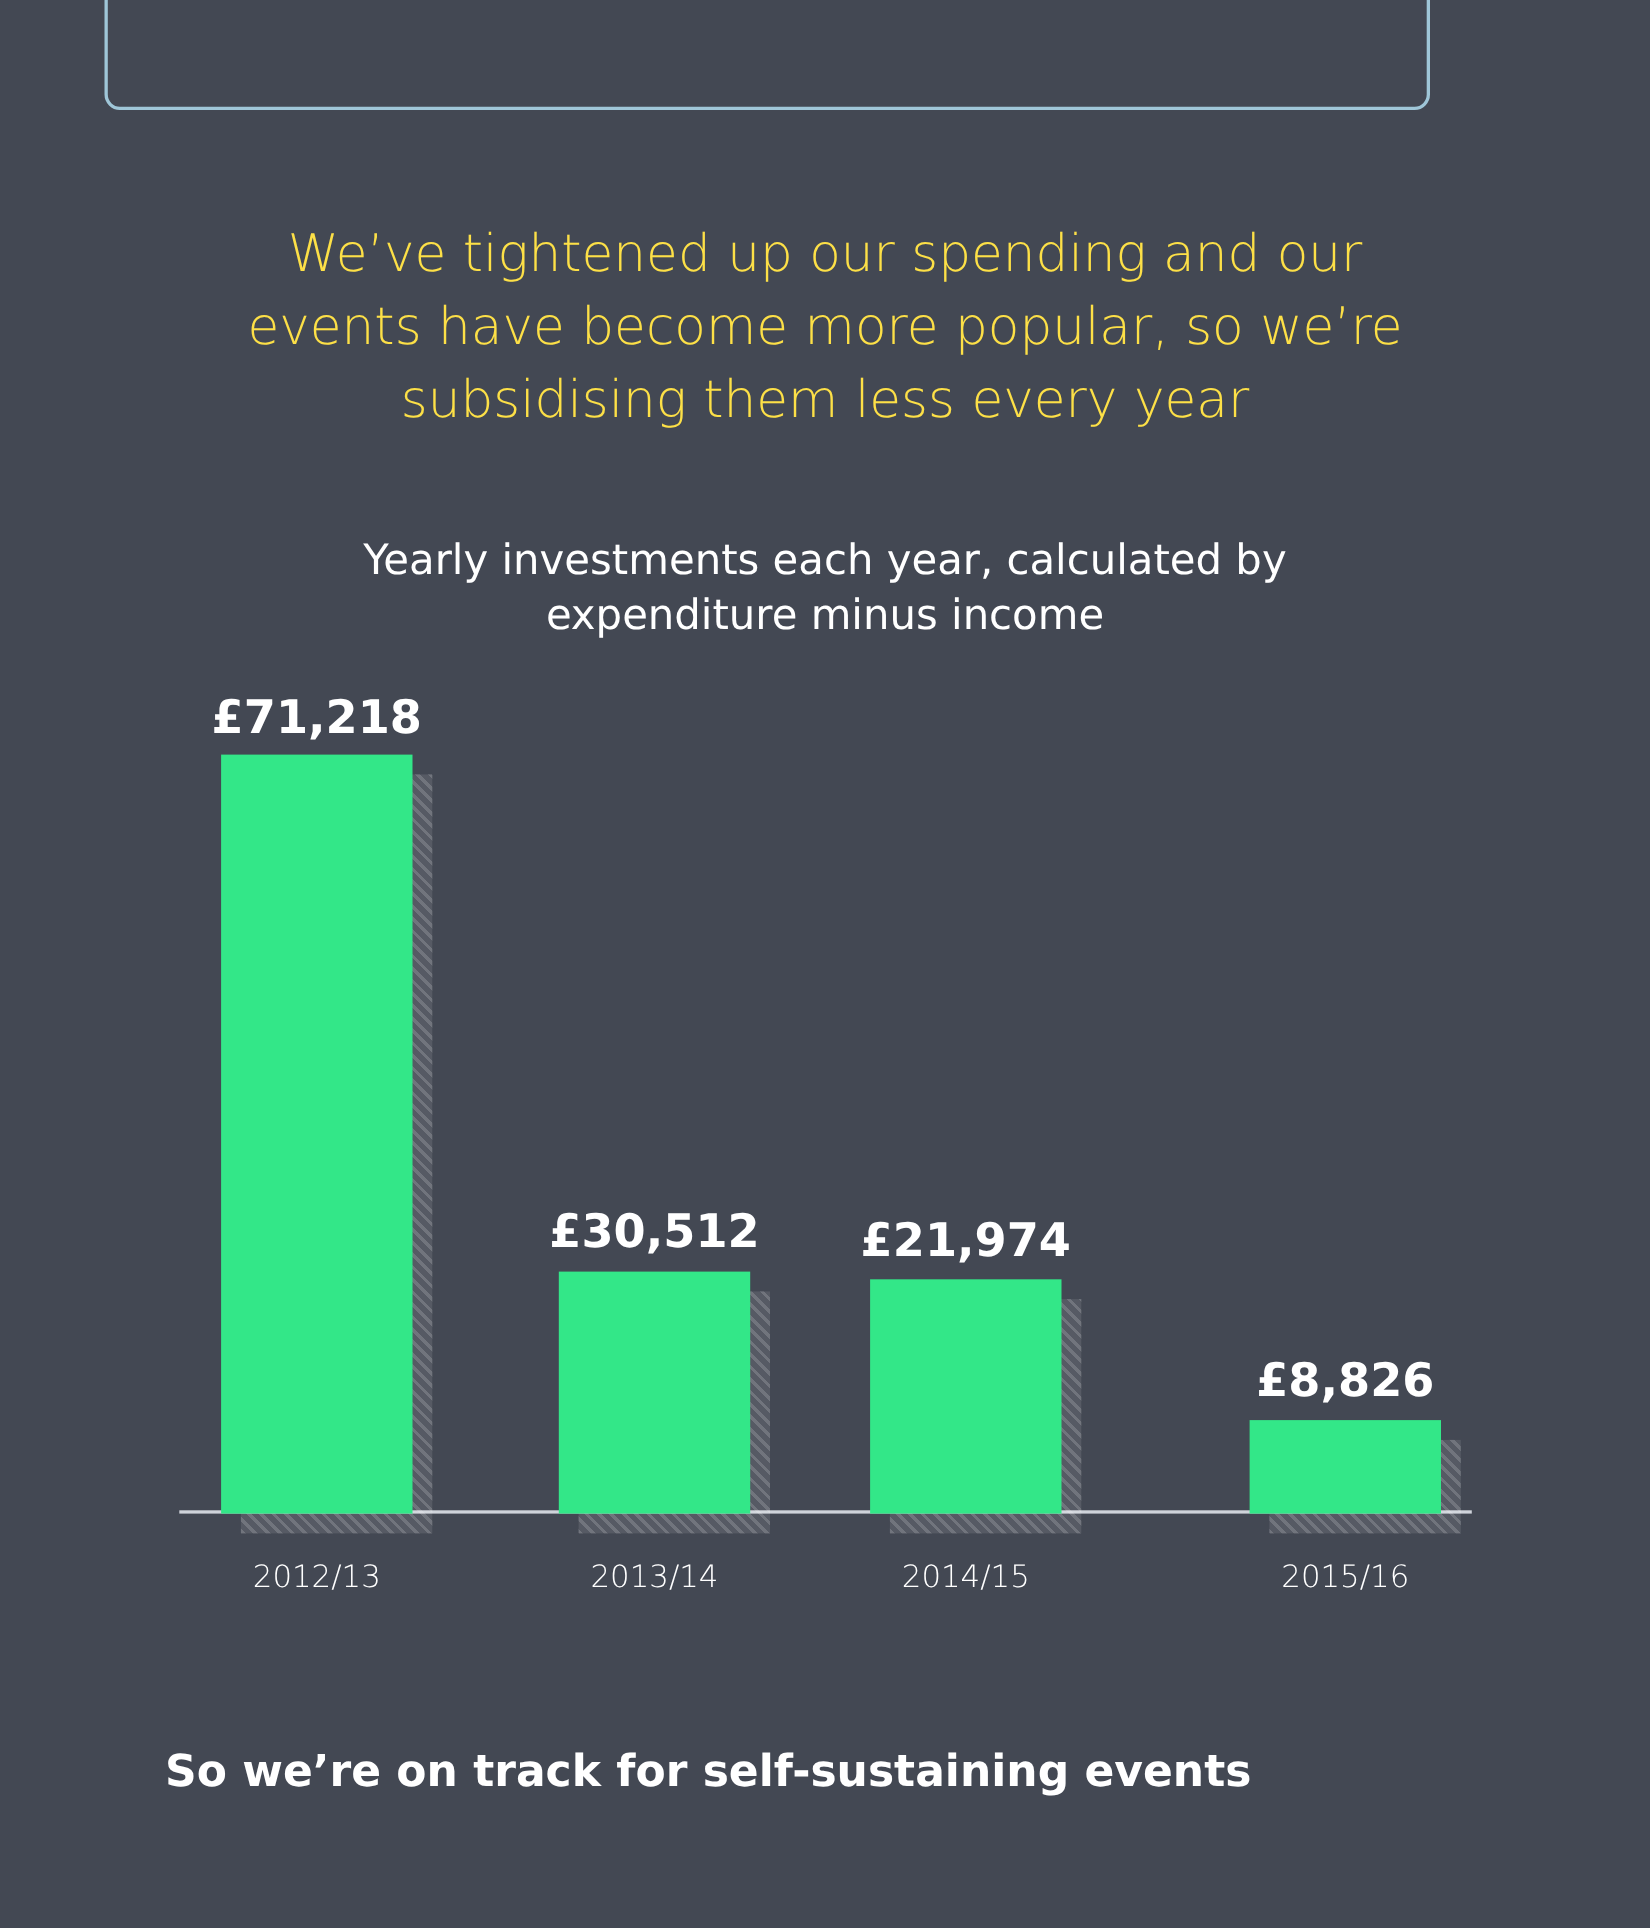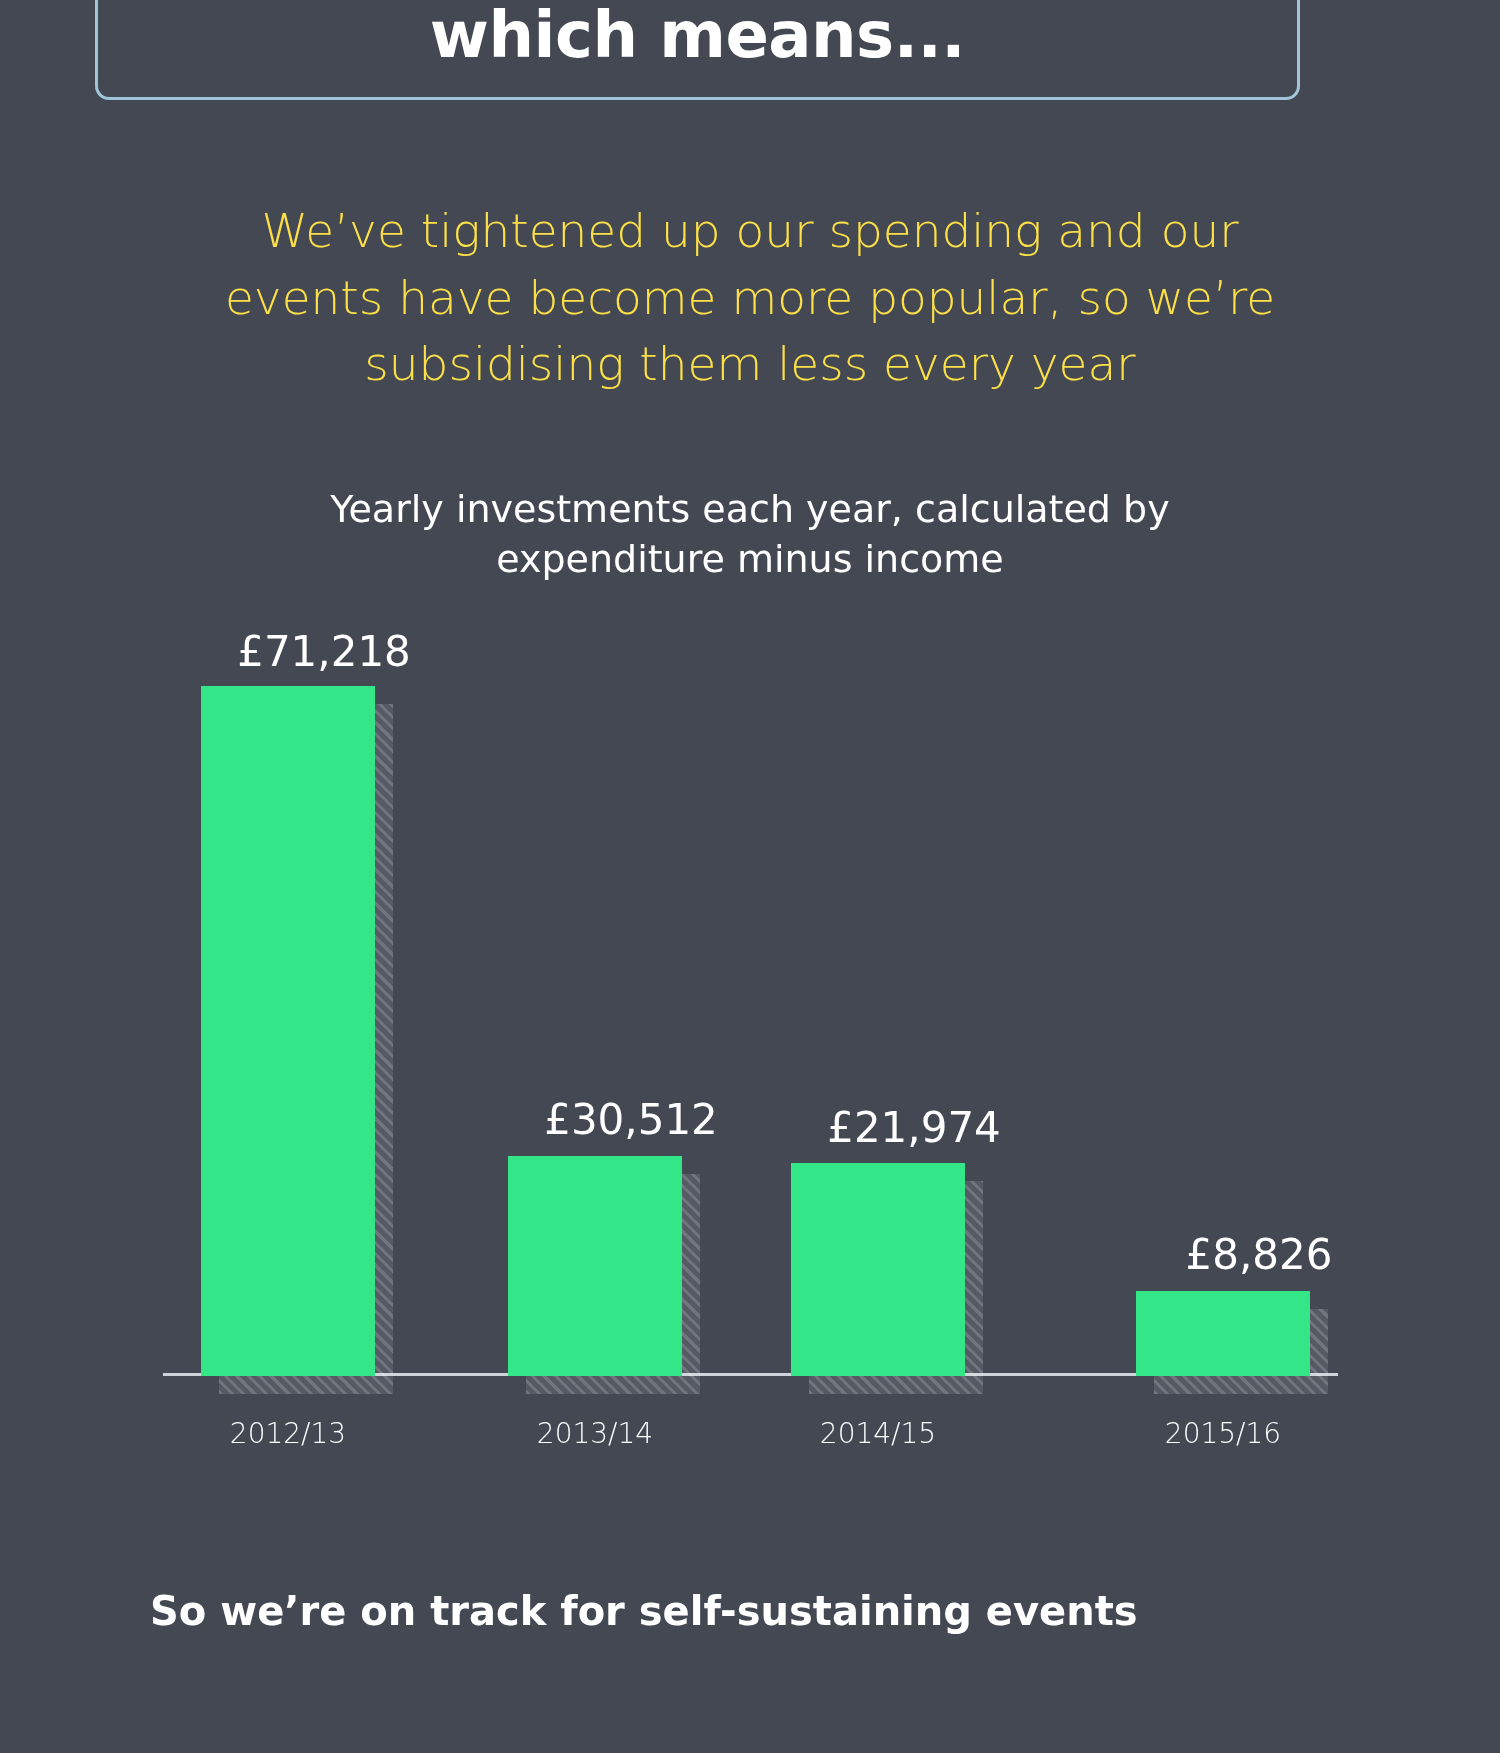--- a/index.html
+++ b/index.html
@@ -126,23 +126,22 @@
         rgba(255,255,255,0.16) 0px,
         rgba(255,255,255,0.16) 3px,
         rgba(0,0,0,0) 3px,
         rgba(0,0,0,0) 8px);
   }
   .bar-value {
     position: absolute;
     left: 50%;
     transform: translateX(-50%);
     font-size: 42px;
-    font-weight: normal;
+    font-weight: bold;
     white-space: nowrap;
-    margin-left: 36px;
   }
   .bar-label {
     position: absolute;
     bottom: 10px;
     left: 0;
     width: 174px;
     text-align: center;
     font-size: 28px;
     font-weight: 300;
     color: #ffffff;
@@ -159,21 +158,20 @@
     text-align: left;
     font-size: 40px;
     font-weight: bold;
   }
 </style>
 </head>
 <body>
 
 <div class="frame-wrap">
   <div class="frame-box"></div>
-  <div class="frame-title">which means...</div>
 </div>
 
 <div class="intro">We’ve tightened up our spending and our events have become more popular, so we’re subsidising them less every year</div>
 
 <div class="chart-title">Yearly investments each year, calculated by expenditure minus income</div>
 
 <div class="chart">
   <div class="plot">
 
     <div class="axis-line"></div>

